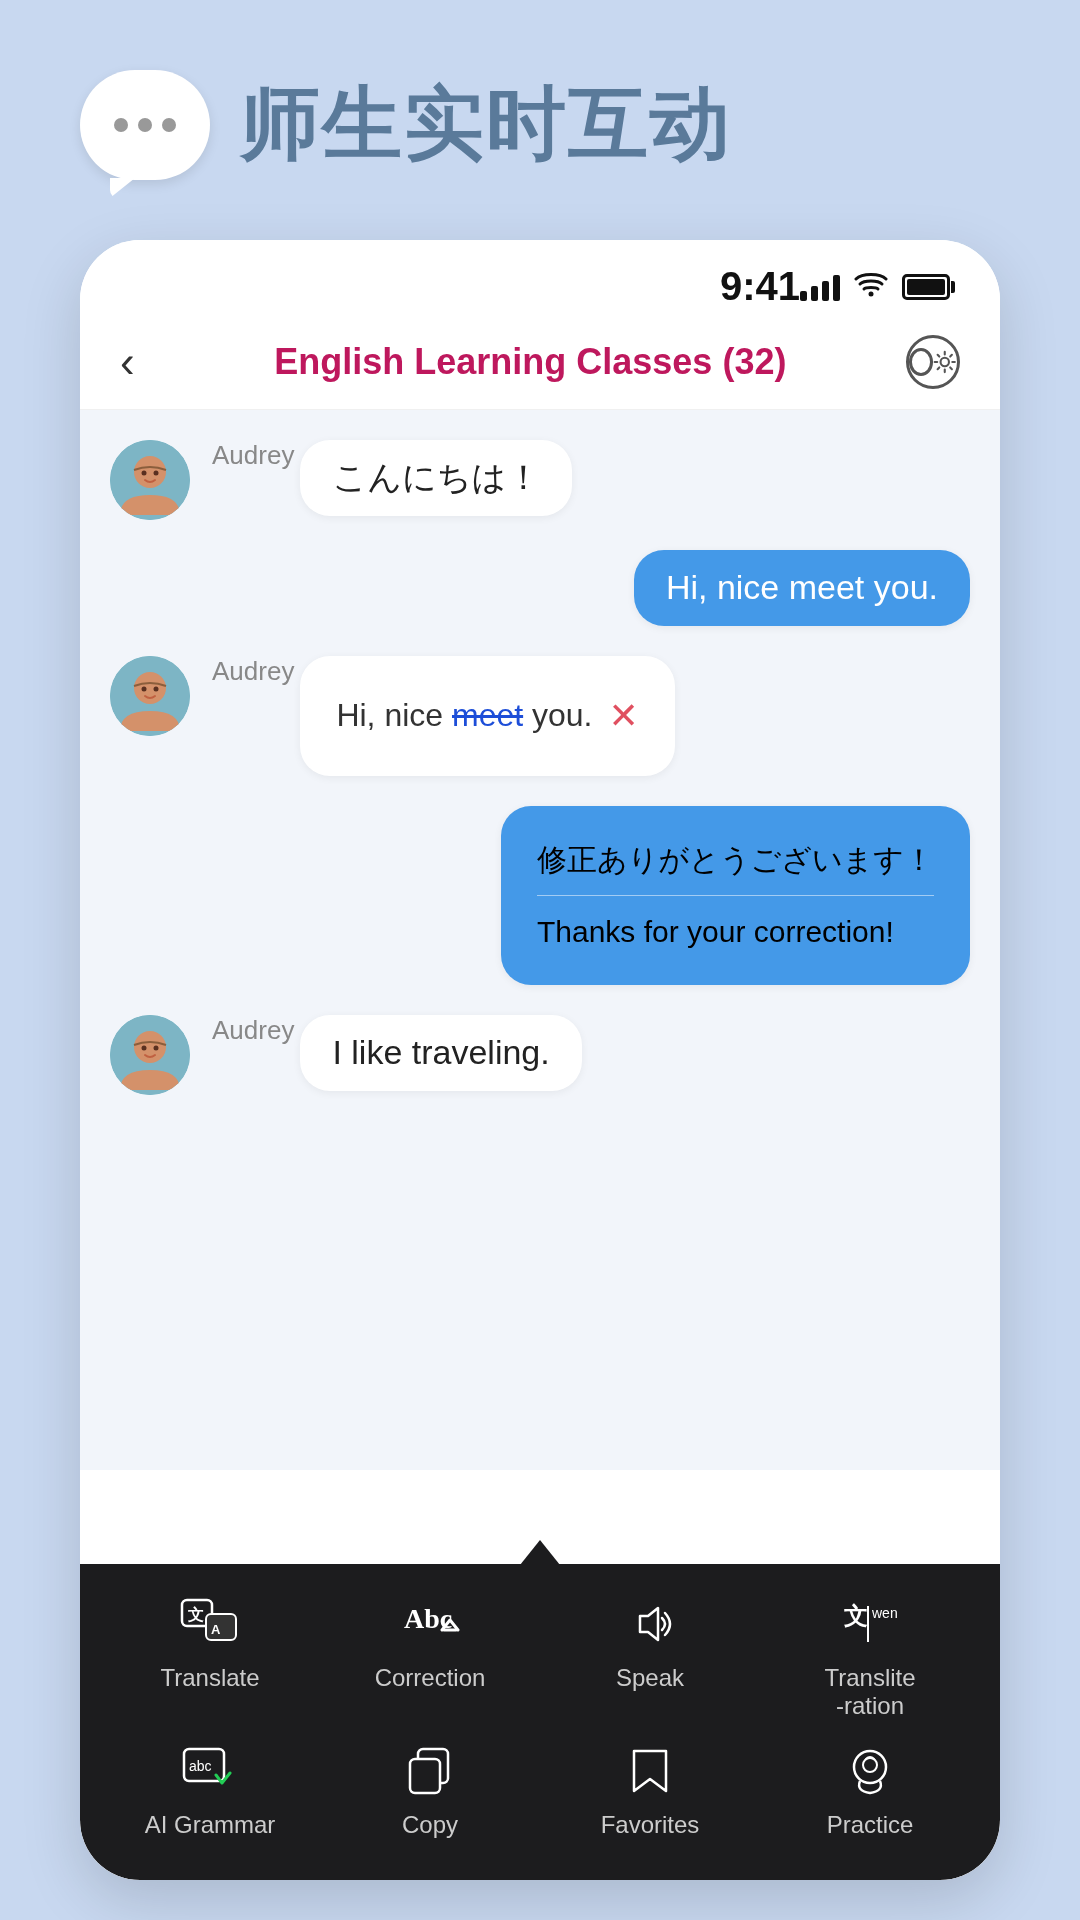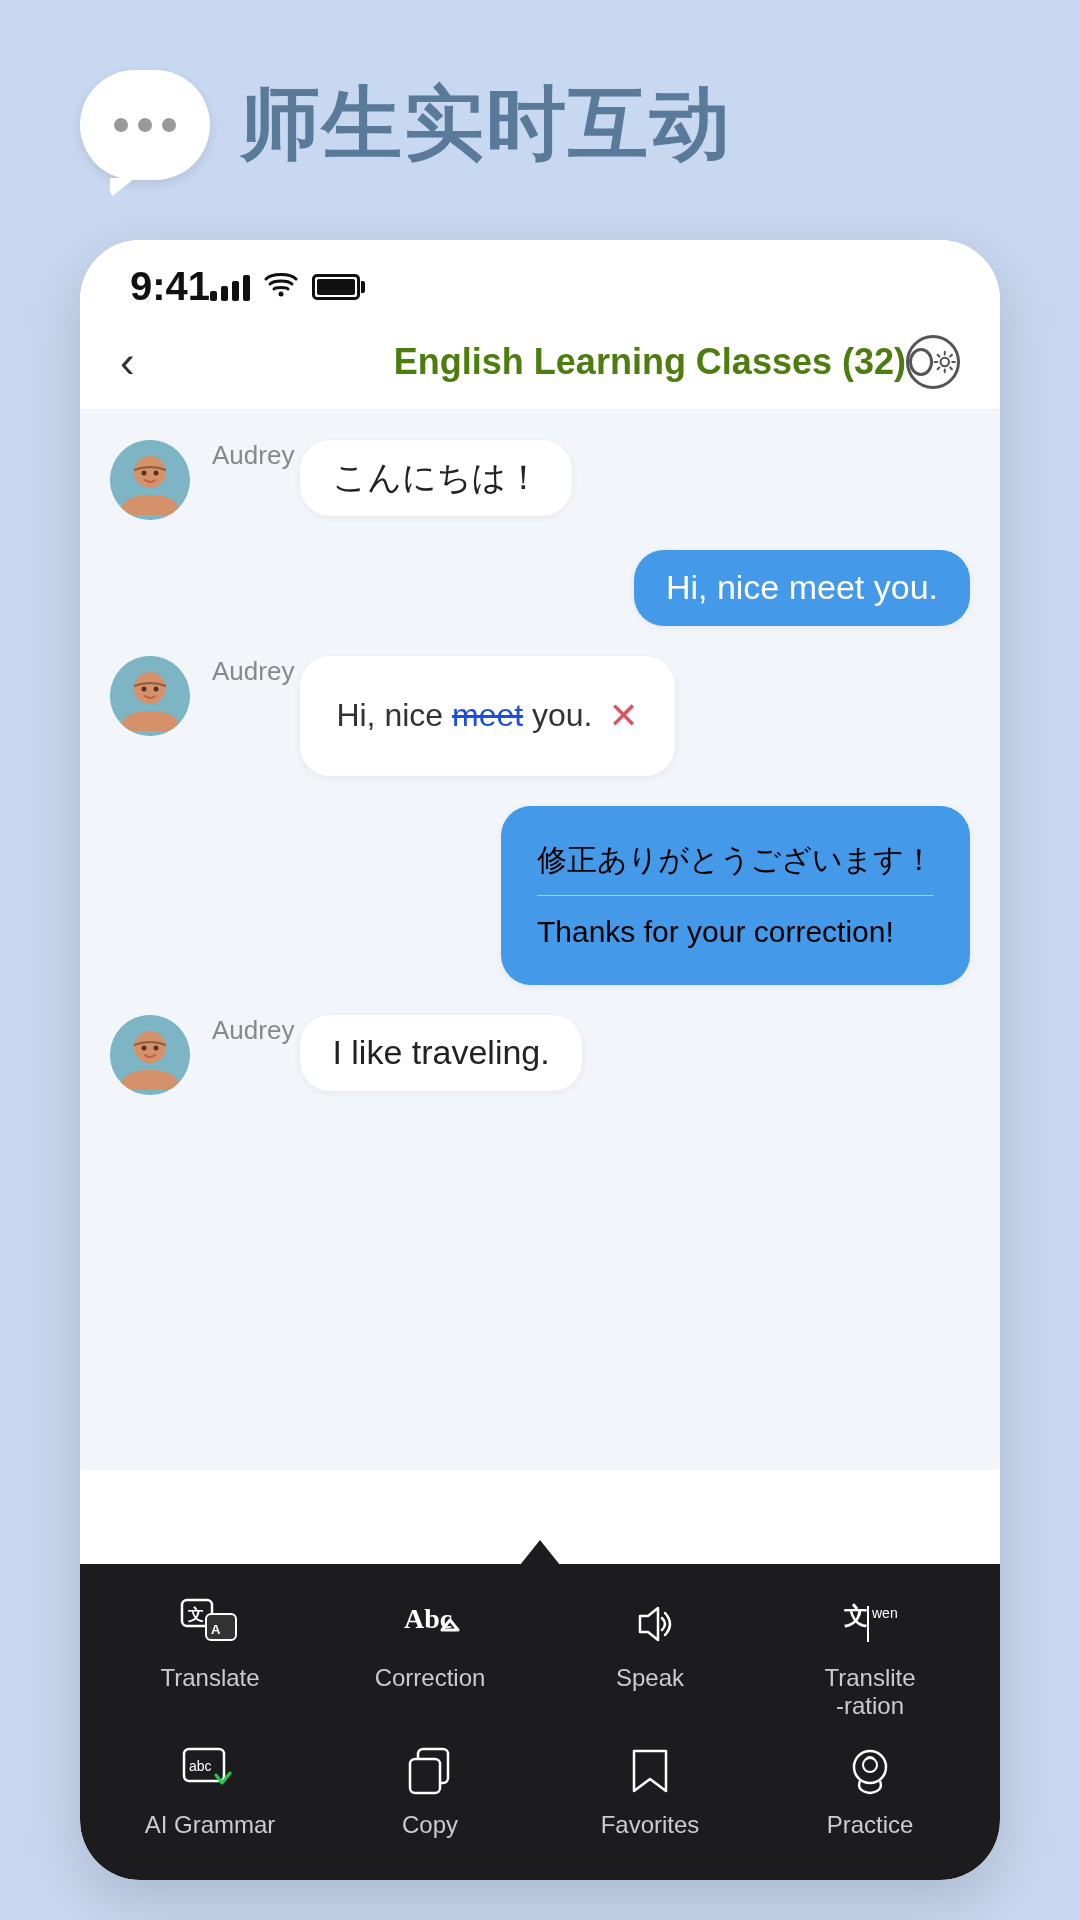--- a/index.html
+++ b/index.html
@@ -69,21 +69,21 @@
       bottom: 40px;
       background: white;
       border-radius: 60px;
       overflow: hidden;
       box-shadow: 0 20px 60px rgba(0,0,0,0.15);
     }
 
     
     .status-bar {
       display: flex;
-      justify-content: flex-start;
+      justify-content: flex-end;
       align-items: center;
       padding: 24px 50px 10px 50px;
       background: white;
     }
     .status-time {
       font-size: 40px;
       font-weight: 700;
       color: #111;
     }
     .status-icons {
@@ -146,22 +146,22 @@
       font-size: 44px;
       color: #333;
       cursor: pointer;
       margin-right: 20px;
       font-weight: 300;
     }
     .nav-title {
       flex: 1;
       font-size: 36px;
       font-weight: 700;
-      color: #4d7c0f;
-      text-align: right;
+      color: #be185d;
+      text-align: center;
     }
     .settings-icon {
       width: 54px;
       height: 54px;
       border: 3px solid #555;
       border-radius: 50%;
       display: flex;
       align-items: center;
       justify-content: center;
       position: relative;

